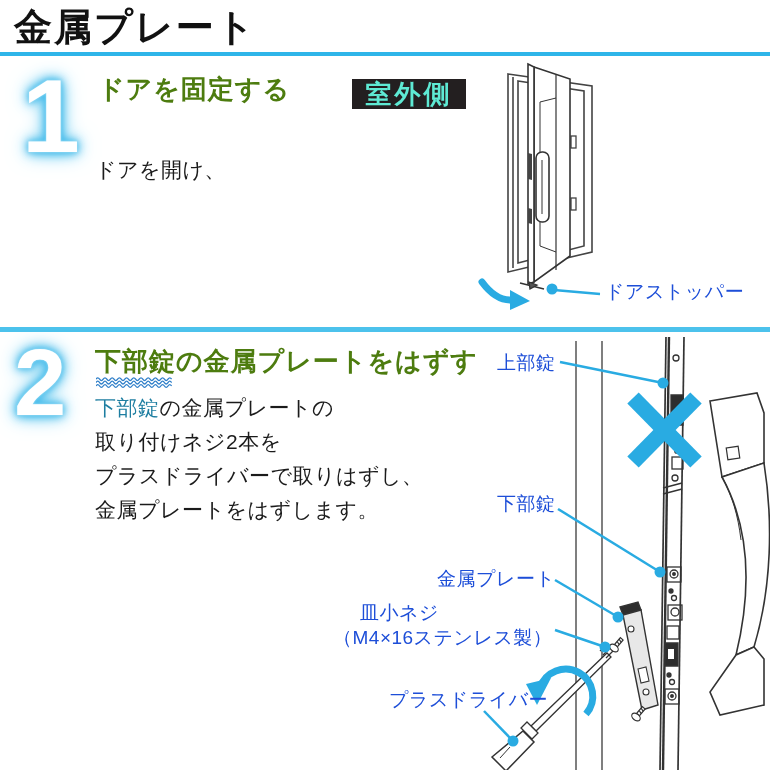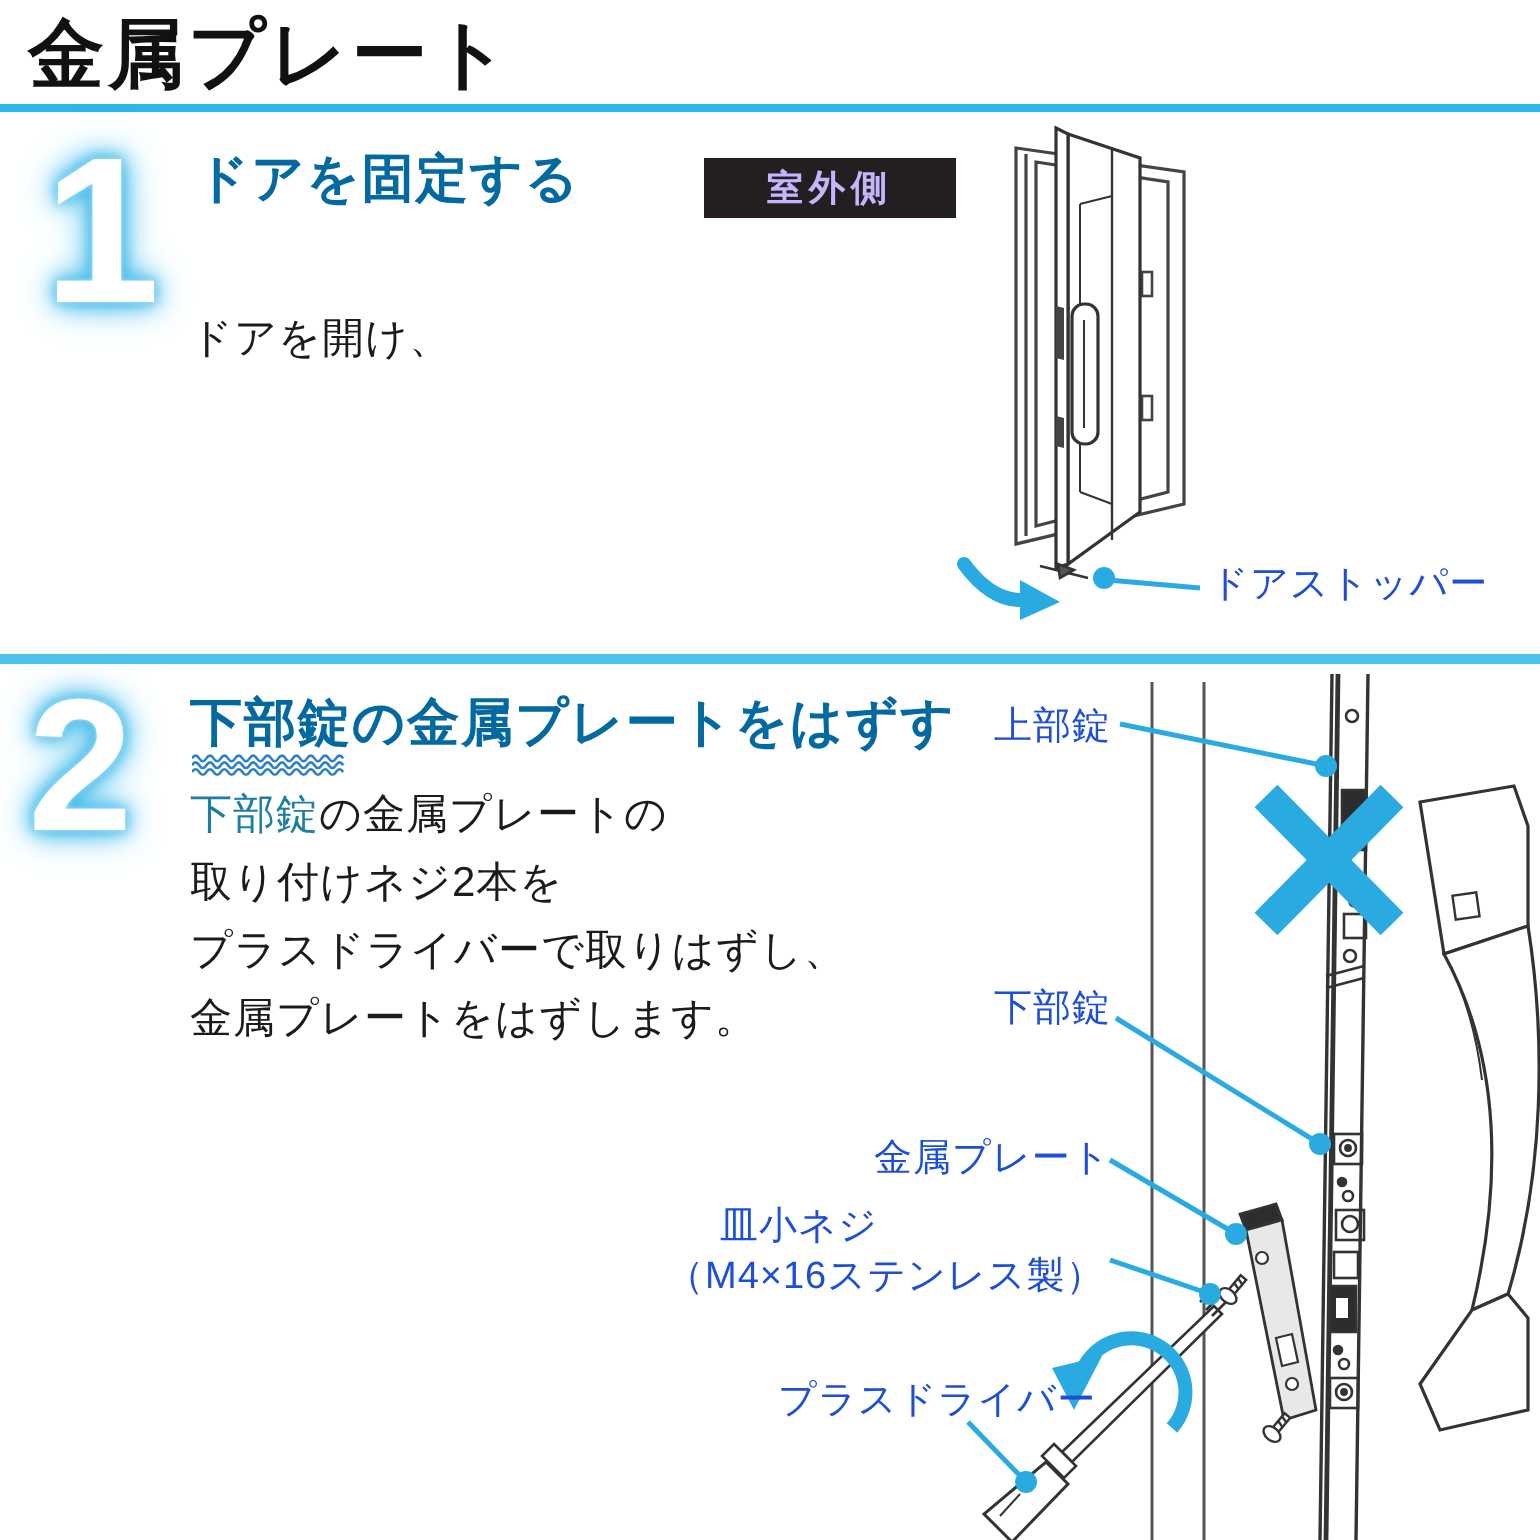--- a/index.html
+++ b/index.html
@@ -17,27 +17,27 @@
   .section-rule{left:0;top:327px;width:770px;height:5px;background:#4cc2ec;}
   
   .step-num{
     font-weight:bold;color:#ffffff;line-height:1;
     text-shadow:0 0 2px #aee4f8,0 0 4px #6fccf0,0 0 8px #38b6e9,
                 0 0 14px #38b6e9,0 0 22px #7ed4f3;
   }
   .num1{left:22px;top:64px;font-size:104px;}
   .num2{left:14px;top:336px;font-size:94px;}
   
-  .step-heading{font-size:26px;font-weight:bold;color:#0369a1;letter-spacing:1px;white-space:nowrap;}
+  .step-heading{font-size:26px;font-weight:bold;color:#4d7c0f;letter-spacing:1px;white-space:nowrap;}
   .h1pos{left:98px;top:72px;}
   .h2pos{left:95px;top:344px;}
   
   .badge{
-    left:352px;top:79px;width:126px;height:30px;background:#231f20;color:#c4b5fd;
-    font-size:18px;font-weight:bold;letter-spacing:3px;display:flex;align-items:center;justify-content:center;
+    left:352px;top:79px;width:114px;height:30px;background:#231f20;color:#5eead4;
+    font-size:26px;font-weight:bold;letter-spacing:3px;display:flex;align-items:center;justify-content:center;
   }
   
   .body-text{font-size:21px;line-height:33px;color:#1b1b1b;letter-spacing:0.5px;white-space:nowrap;}
   .b1pos{left:95px;top:120px;margin-top:33px;}
   .b2pos{left:95px;top:391px;line-height:34px;}
   .teal{color:#1e7ea1;}
   
   .callout{font-size:19px;color:#1d4ed8;white-space:nowrap;letter-spacing:0.5px;}
   .wave-svg{left:96px;top:377px;}
   svg{display:block;}

